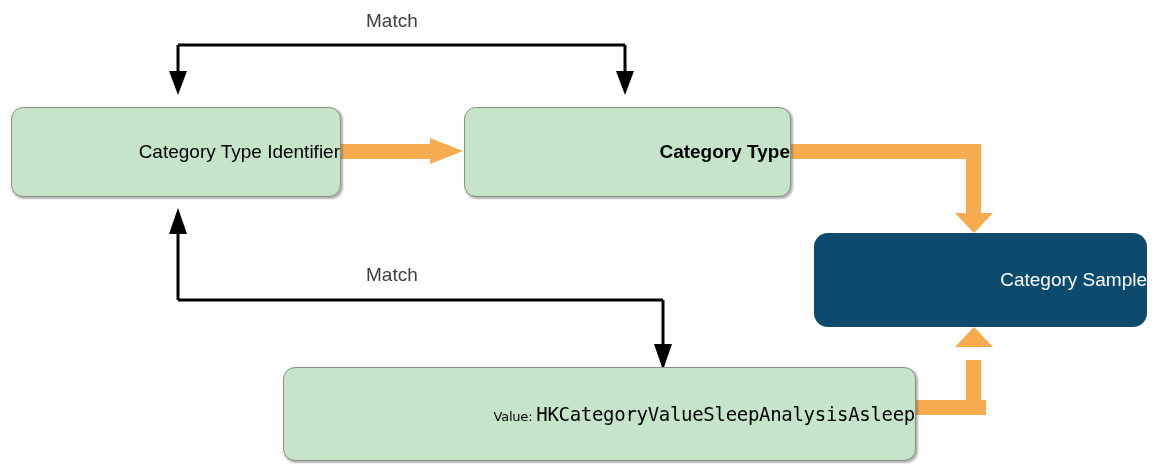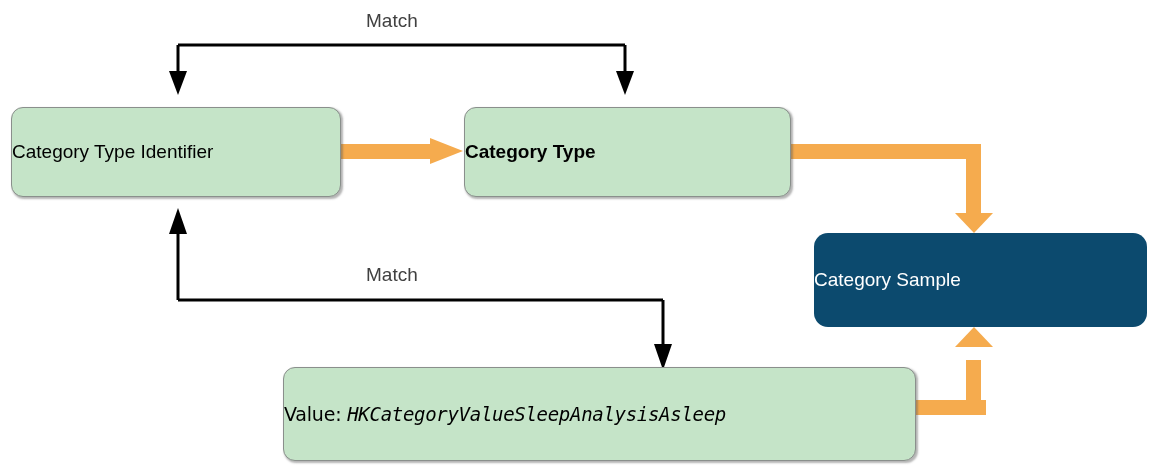--- a/index.html
+++ b/index.html
@@ -15,21 +15,21 @@
     width: 1155px;
     height: 468px;
     background: #ffffff;
     overflow: hidden;
   }
   .node {
     position: absolute;
     box-sizing: border-box;
     display: flex;
     align-items: center;
-    justify-content: flex-start;
+    justify-content: flex-end;
     text-align: center;
     border-radius: 12px;
     z-index: 3;
   }
   .node-light {
     background: #c5e4c8;
     border: 1.5px solid #8a8f8c;
     box-shadow: 1.5px 1.5px 2px rgba(90,90,90,0.45);
     color: #000000;
     font-size: 19px;
@@ -48,28 +48,27 @@
     left: 464px; top: 107px;  width: 327px; height: 90px; font-weight: bold;
   }
   #node-cat-sample {
     left: 814px; top: 233px;  width: 333px; height: 94px;
   }
   #node-value {
     left: 283px; top: 367px;  width: 633px; height: 94px;
   }
   .value-label {
     font-family: "DejaVu Sans", sans-serif;
-    font-size: 19px;
+    font-size: 13px;
     letter-spacing: -0.2px;
   }
   .value-code {
     font-family: "DejaVu Sans Mono", monospace;
     font-size: 19px;
     letter-spacing: -0.3px;
-    font-style: italic;
   }
   .match-label {
     position: absolute;
     font-size: 19px;
     color: #404040;
     z-index: 4;
     white-space: nowrap;
   }
   #match-label-top  { left: 366px; top: 10px; }
   #match-label-bottom { left: 366px; top: 264px; }

